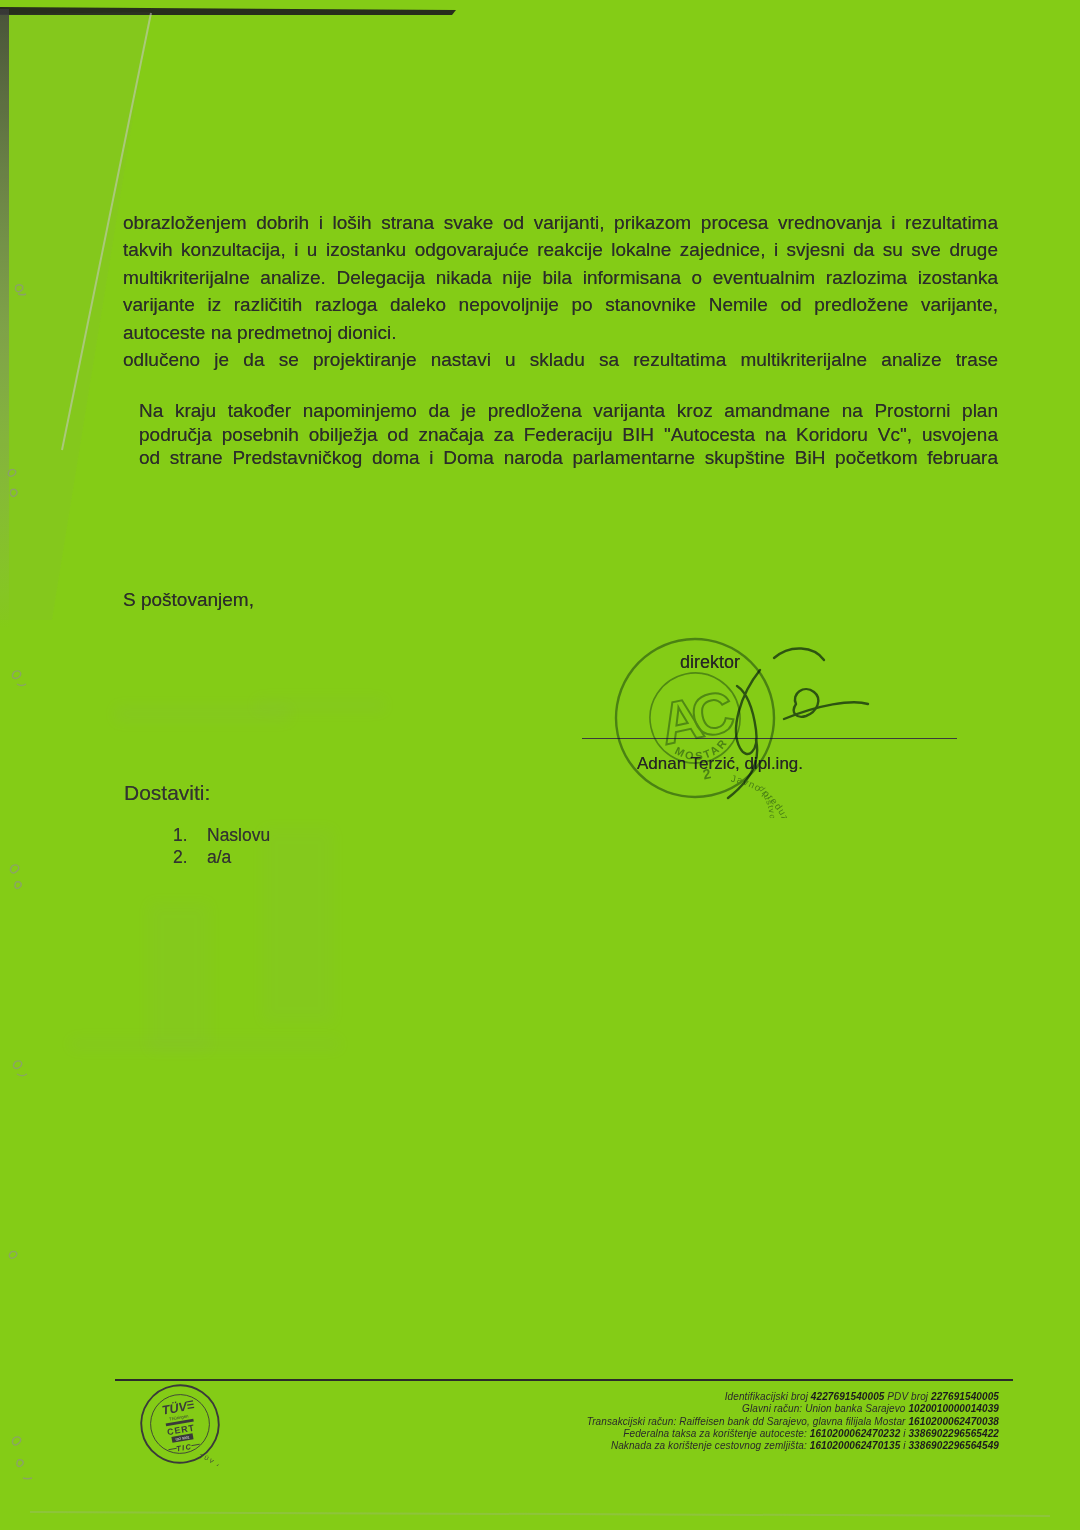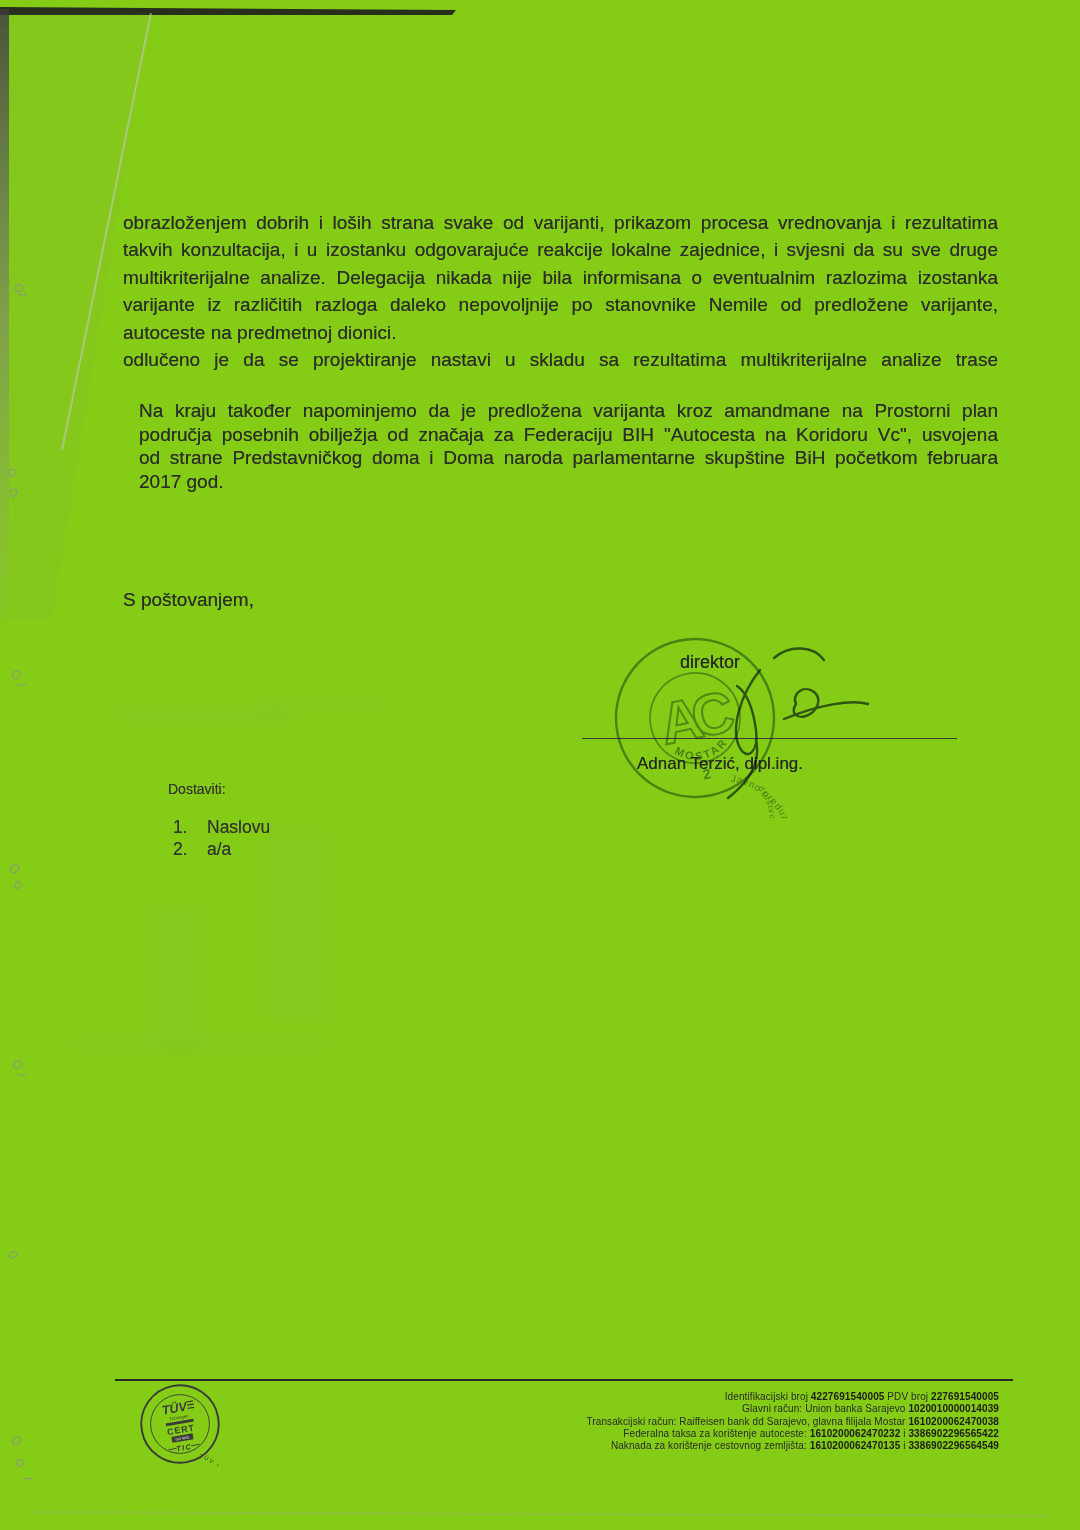--- a/index.html
+++ b/index.html
@@ -40,36 +40,36 @@
   .stamp-svg{
     position:absolute; left:595px; top:618px; width:200px; height:200px;
     mix-blend-mode:multiply; filter:blur(.35px); z-index:4;
   }
   .sig-ink{
     position:absolute; left:560px; top:600px; width:420px; height:260px;
     mix-blend-mode:multiply; z-index:5;
   }
   
   .distribution{position:absolute; left:124px; top:781px; z-index:1;}
-  .dist-head{font-size:14px; color:#333; text-shadow:0 0 .4px rgba(30,30,30,.55);margin-left:44px;}
+  .dist-head{font-size:21px; color:#333; text-shadow:0 0 .4px rgba(30,30,30,.55);}
   .dist-items{margin-top:20px;}
   .dist-row{display:flex; line-height:21.5px; font-size:17.5px; color:#333;
     text-shadow:0 0 .4px rgba(30,30,30,.55);}
   .dist-num{width:34px; margin-left:49px;}
   
   .footer-rule{
     position:absolute; left:115px; top:1379px; width:898px; height:0;
     border-top:2.6px solid #2b2b2b;
   }
   .cert-svg{position:absolute; left:136px; top:1382px; width:88px; height:84px;}
   .footer-info{
     position:absolute; right:81px; top:1391px; text-align:right;
     font-size:10px; line-height:12.3px; color:#2a2a2a; letter-spacing:.1px;
   }
-  .footer-info .fl{white-space:nowrap;}
+  .footer-info .fl{white-space:nowrap;font-style:italic;}
   .footer-info .b{font-weight:bold; color:#1c1c1c;}
   
   .artifacts{position:absolute; inset:0; width:1080px; height:1530px; pointer-events:none; z-index:6;}
   .bleed{position:absolute; background:#8a94a0; filter:blur(7px); pointer-events:none;}
 </style>
 </head>
 <body>
 
 <div class="page">
 
@@ -85,21 +85,20 @@
     <div class="tline">multikriterijalne analize. Delegacija nikada nije bila informisana o eventualnim razlozima izostanka</div>
     <div class="tline">varijante iz različitih razloga daleko nepovoljnije po stanovnike Nemile od predložene varijante,</div>
     <div class="tline no-just">autoceste na predmetnoj dionici.</div>
     <div class="tline">odlučeno je da se projektiranje nastavi u skladu sa rezultatima multikriterijalne analize trase</div>
   </div>
 
   <div class="bodytext para2">
     <div class="tline">Na kraju također napominjemo da je predložena varijanta kroz amandmane na Prostorni plan</div>
     <div class="tline">područja posebnih obilježja od značaja za Federaciju BIH "Autocesta na Koridoru Vc", usvojena</div>
     <div class="tline">od strane Predstavničkog doma i Doma naroda parlamentarne skupštine BiH početkom februara</div>
-    <div class="tline no-just">2017 god.</div>
   </div>
 
   <div class="closing">S poštovanjem,</div>
 
   <div class="signer-title">direktor</div>
   <div class="sig-rule"></div>
   <div class="signer-name">Adnan Terzić, dipl.ing.</div>
 
   <svg class="stamp-svg" viewBox="-100 -100 200 200">
     <defs>

